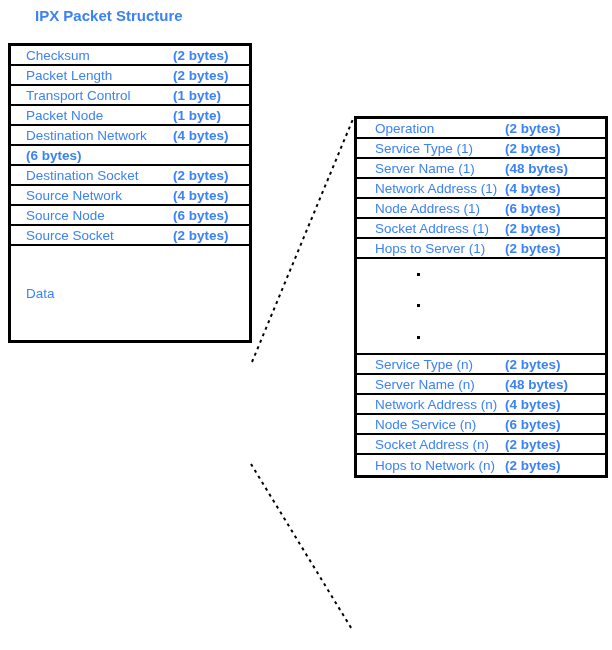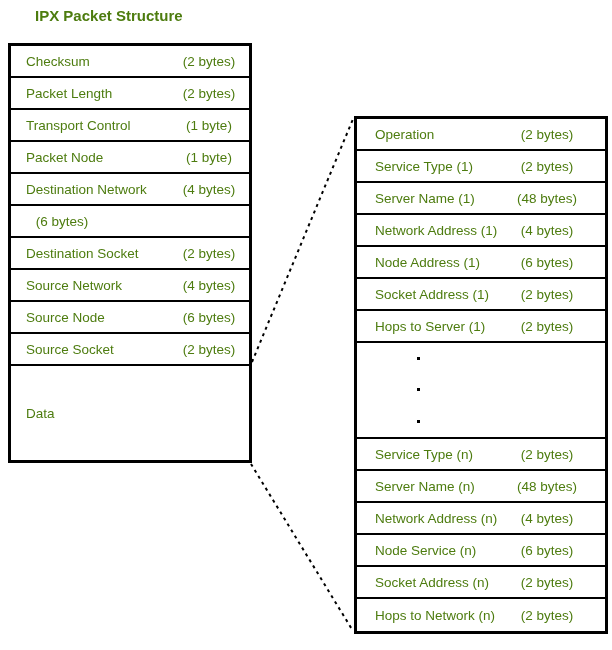--- a/index.html
+++ b/index.html
@@ -2,21 +2,21 @@
 <html><head>
 <meta charset="utf-8">
 <style>
   html, body { margin: 0; padding: 0; background: #ffffff; }
   .canvas {
     position: relative;
     width: 612px;
     height: 650px;
     background: #ffffff;
     font-family: "Liberation Sans", sans-serif;
-    color: #4d7c0f;
+    color: #3b82f6;
     overflow: hidden;
   }
   .connectors {
     position: absolute;
     left: 0; top: 0;
     width: 612px; height: 650px;
     pointer-events: none;
   }
   .connectors line {
     stroke: #000000;
@@ -33,38 +33,39 @@
   .sap-title { left: 354px; top: 80px; width: 254px; text-align: center; margin-top: 48px; }
   .ptable {
     position: absolute;
     border: 3px solid #000000;
     background: #ffffff;
     box-sizing: border-box;
   }
   .ipx-table { left: 8px;   top: 43px;  width: 244px; }
   .sap-table { left: 354px; top: 116px; width: 254px; }
   .row {
-    height: 32px;
+    height: 20px;
     box-sizing: border-box;
     border-bottom: 2px solid #000000;
     display: flex;
     align-items: center;
     font-size: 13.5px;
   }
   .row.tall { height: 94px; }
   .row .label {
     flex: 1;
     white-space: nowrap;
     overflow: hidden;
   }
   .ipx-table .row { padding-left: 15px; }
   .sap-table .row { padding-left: 18px; }
   .row .size {
-    text-align: center;
+    text-align: left;
     white-space: nowrap;
+    font-weight: bold;
   }
   .ipx-table .size { width: 72px; margin-right: 4px; }
   .sap-table .size { width: 84px; margin-right: 16px; }
   .ipx-table > .row:last-child { border-bottom: none; }
   .sap-table > .group:last-child > .row:last-child { border-bottom: none; }
   .ellipsis {
     height: 96px;
     box-sizing: border-box;
     border-bottom: 2px solid #000000;
     display: flex;

